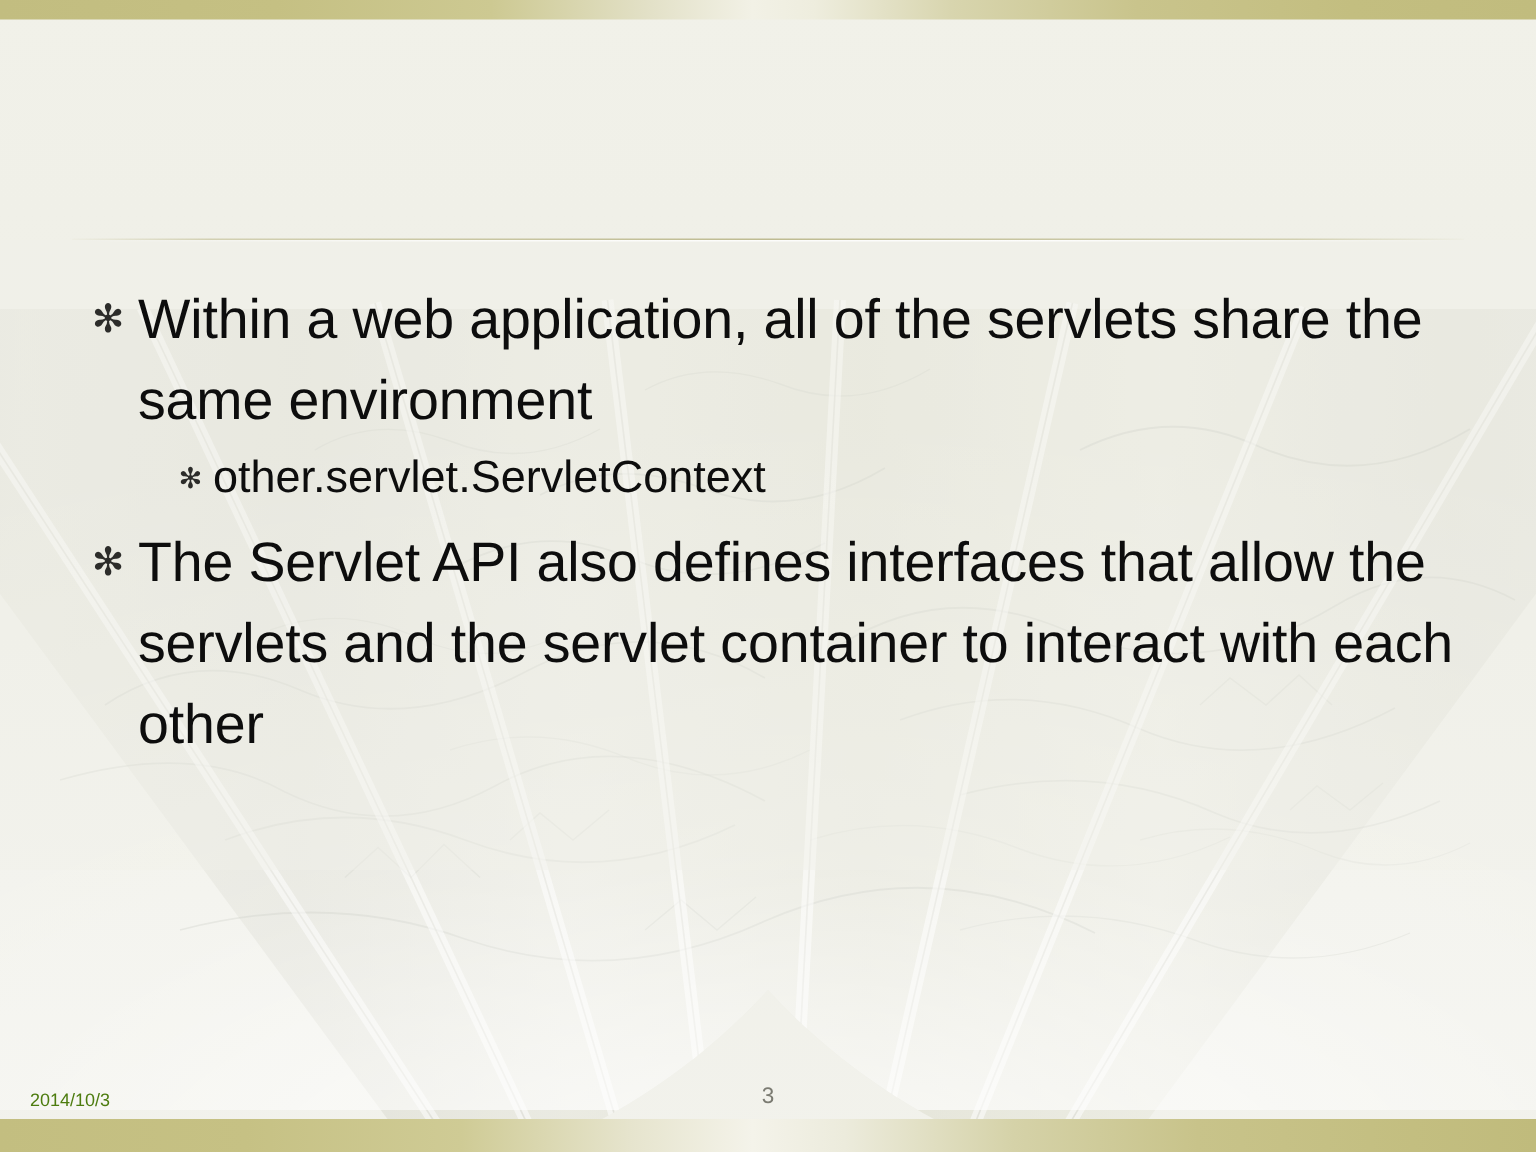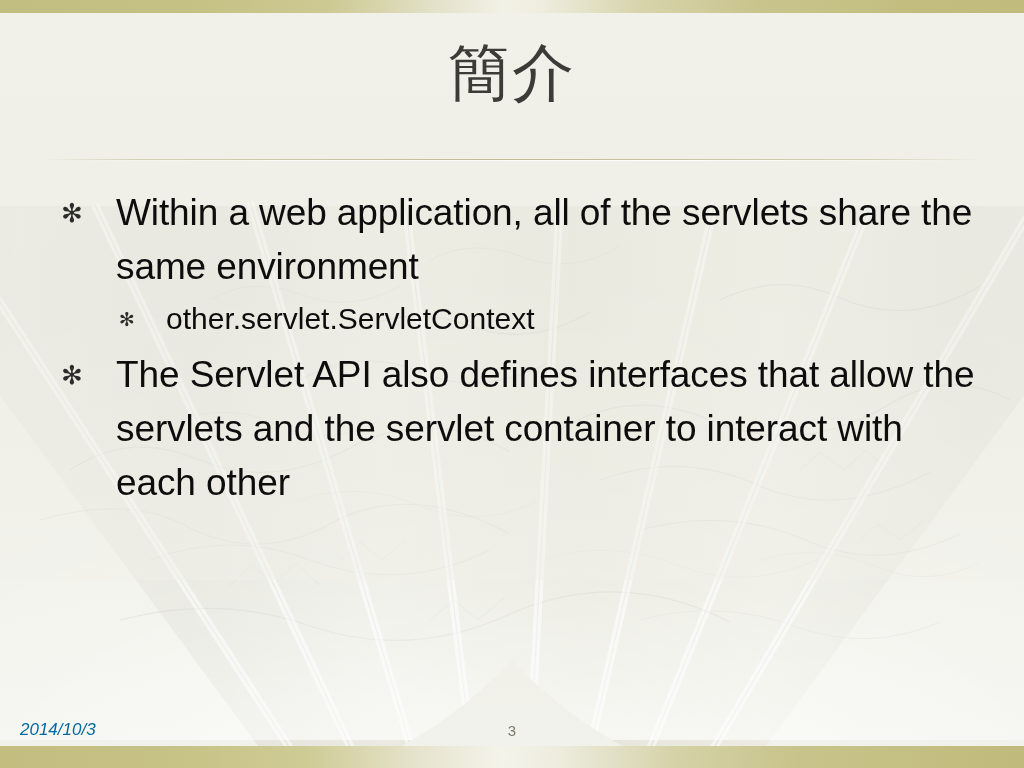--- a/index.html
+++ b/index.html
@@ -166,41 +166,39 @@
   }
   .lvl2 .mark {
     width: 30px;
     font-size: 19px;
     line-height: 42px;
   }
 
   .txt {
     flex: 1 1 auto;
     color: #0d0d0d;
-    margin-left: 24px;
   }
   .lvl1 .txt {
     font-size: 37px;
     line-height: 54px;
     letter-spacing: -0.1px;
   }
   .lvl2 .txt {
     font-size: 30px;
     line-height: 42px;
   }
 
   
   .footer-date {
     position: absolute;
     left: 20px;
     bottom: 28px;
-    font-size: 17px;
-    color: #0369a1;
+    font-size: 12px;
+    color: #4d7c0f;
     z-index: 5;
-    font-style: italic;
   }
   .footer-num {
     position: absolute;
     left: 0;
     bottom: 29px;
     width: 1024px;
     text-align: center;
     font-size: 15px;
     color: #7b7b72;
     z-index: 5;
@@ -303,21 +301,20 @@
         <rect x="-140" y="180" width="1320" height="560" fill="url(#fanFade)"></rect>
       </g>
 
       <rect x="0" y="160" width="1024" height="420" fill="#f1f1e9" opacity="0.42"></rect>
     </svg>
   </div>
 
   <div class="band band-top"></div>
   <div class="band band-bottom"></div>
 
-  <div class="title">簡介</div>
 
   <div class="divider">
     <div class="ln"></div>
     <div class="hl"></div>
   </div>
 
   <div class="body">
 
     <div class="bullet-row lvl1">
       <span class="mark">✻</span>

